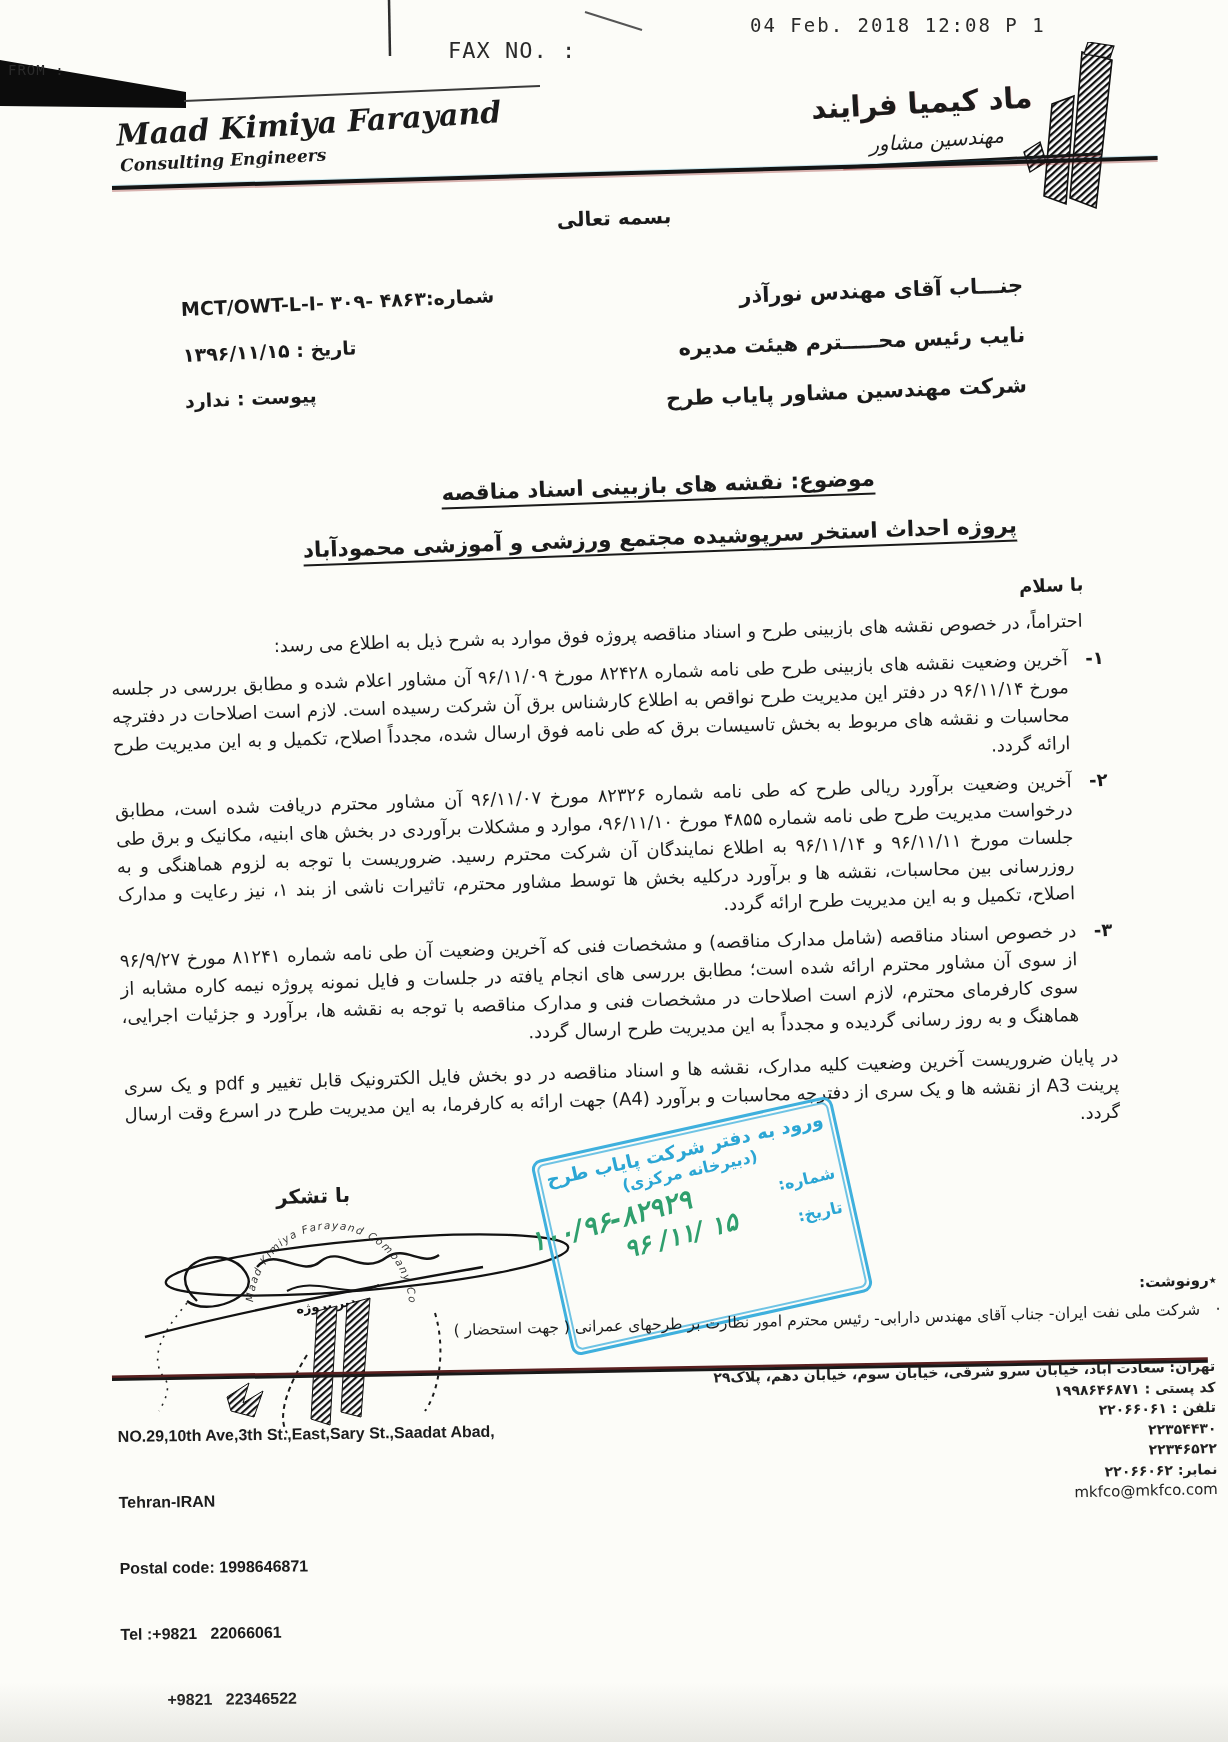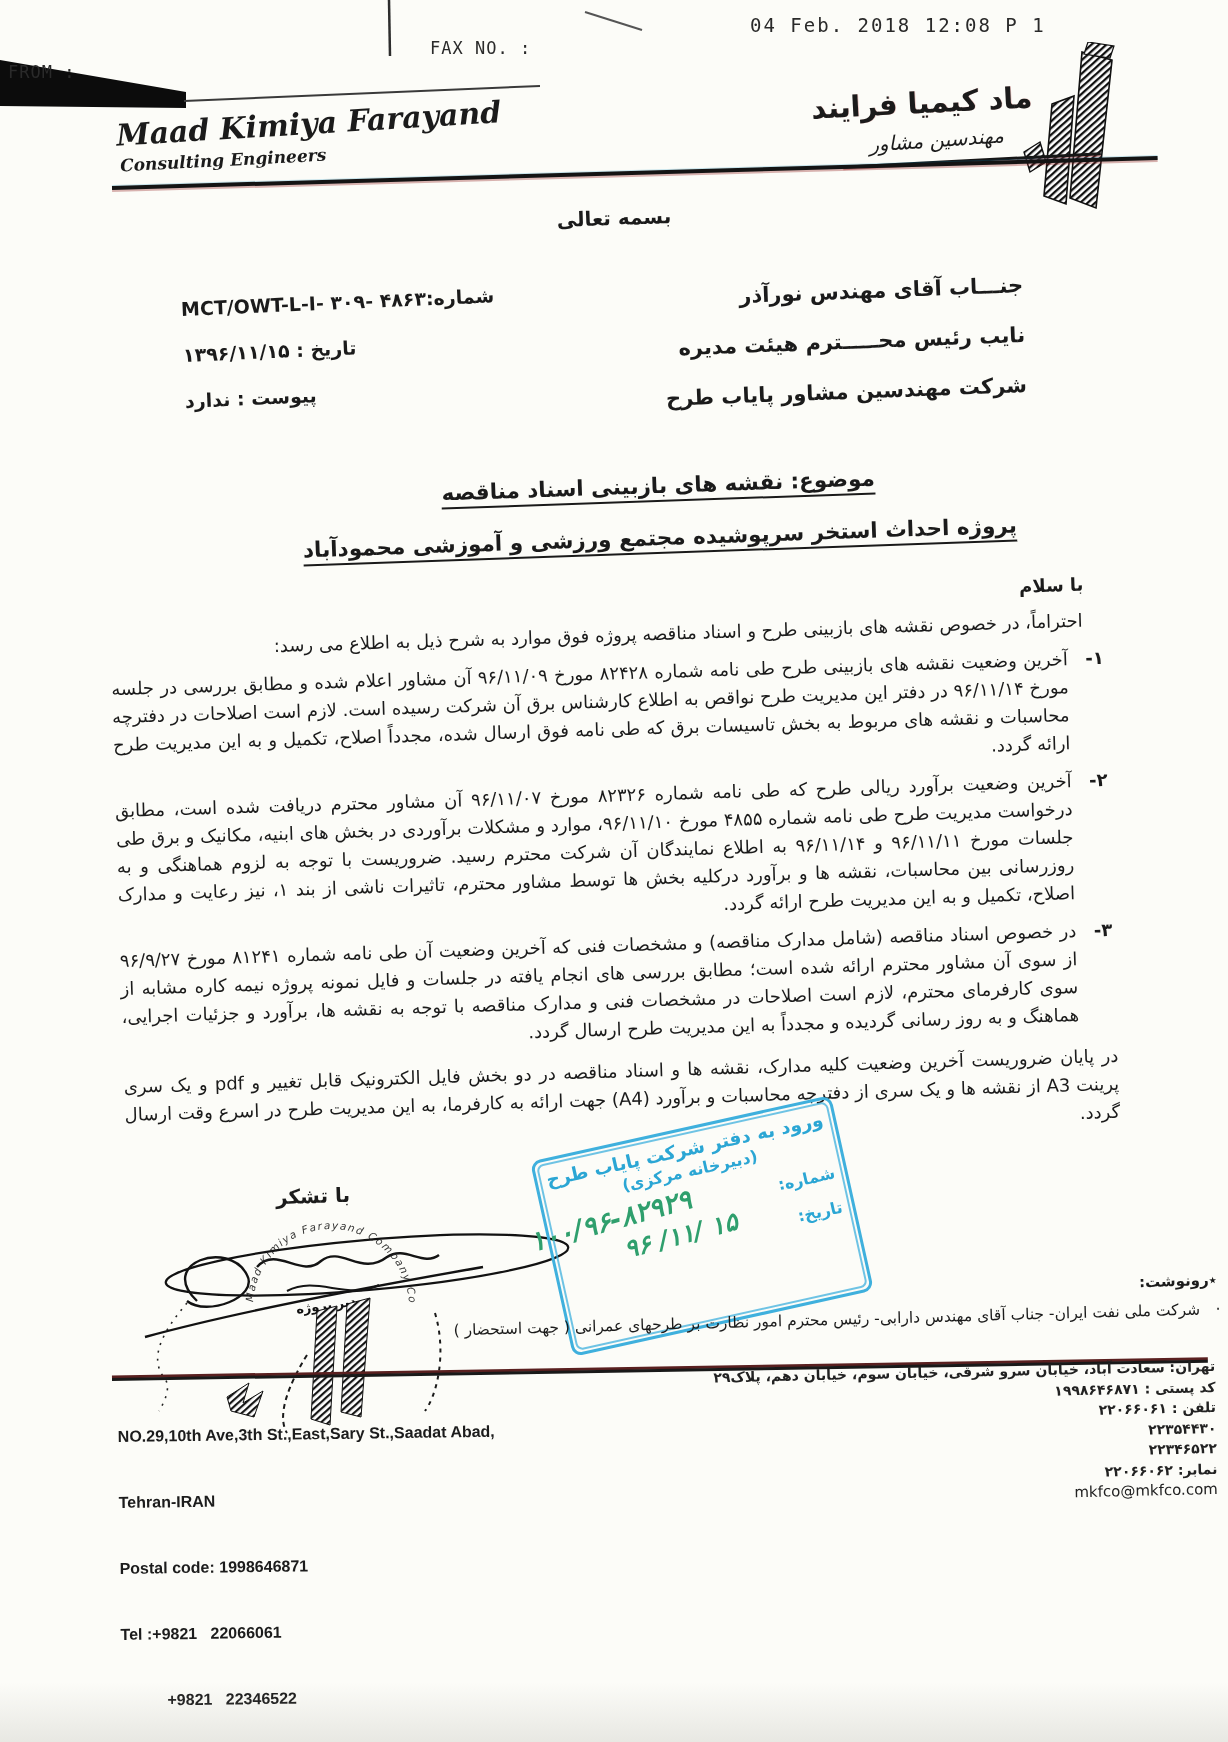--- a/index.html
+++ b/index.html
@@ -3,22 +3,22 @@
 <meta charset="utf-8">
 <style>
   html,body{margin:0;padding:0;background:#9a9a96;}
   #page{position:relative;width:1228px;height:1742px;margin:0 auto;background:#fcfcf8;
         overflow:hidden;font-family:"DejaVu Sans",sans-serif;color:#1b1b1b;}
   .abs{position:absolute;}
   .rtl{direction:rtl;unicode-bidi:plaintext;}
 
   
   .fax{font-family:"DejaVu Sans Mono",monospace;color:#2a2a2a;}
-  .fax-from{left:8px;top:62px;font-size:17px;letter-spacing:1px;}
-  .fax-no{left:430px;top:38px;font-size:17px;letter-spacing:1px;}
+  .fax-from{left:8px;top:62px;font-size:14px;letter-spacing:1px;}
+  .fax-no{left:448px;top:38px;font-size:22px;letter-spacing:1px;}
   .fax-dt{left:750px;top:14px;font-size:19px;letter-spacing:2px;text-align:center;}
 
   
   .brand-fa{right:196px;top:86px;font-size:29px;font-weight:bold;transform:rotate(-3deg);
             white-space:nowrap;text-shadow:.6px 0 rgba(190,40,40,.25);}
   .brand-fa-sub{right:224px;top:128px;font-size:20px;font-style:italic;transform:rotate(-4deg);white-space:nowrap;}
   .rule-fa{left:843px;top:159px;width:258px;height:3px;background:#161616;transform:rotate(-3deg);
            box-shadow:0 1.5px 0 rgba(170,30,30,.4);}
   .brand-en{left:116px;top:106px;font-family:"DejaVu Serif",serif;font-weight:bold;font-style:italic;
             font-size:30px;transform:rotate(-3.5deg);white-space:nowrap;}

